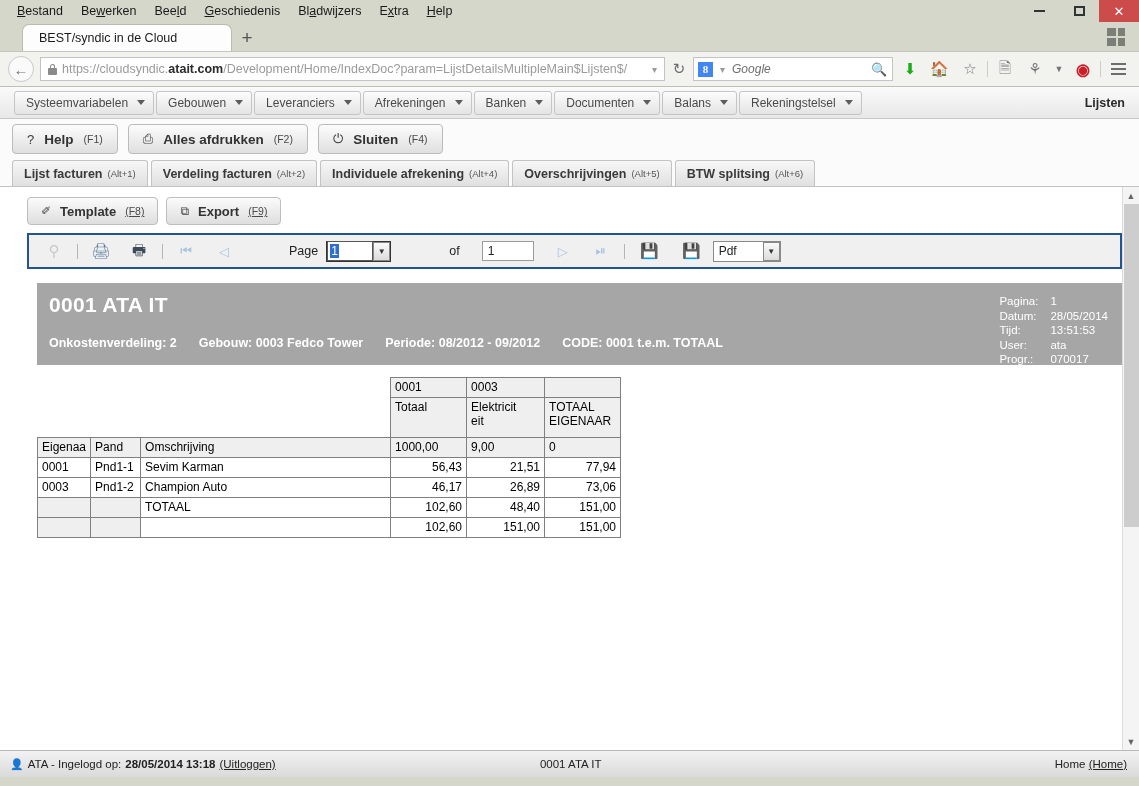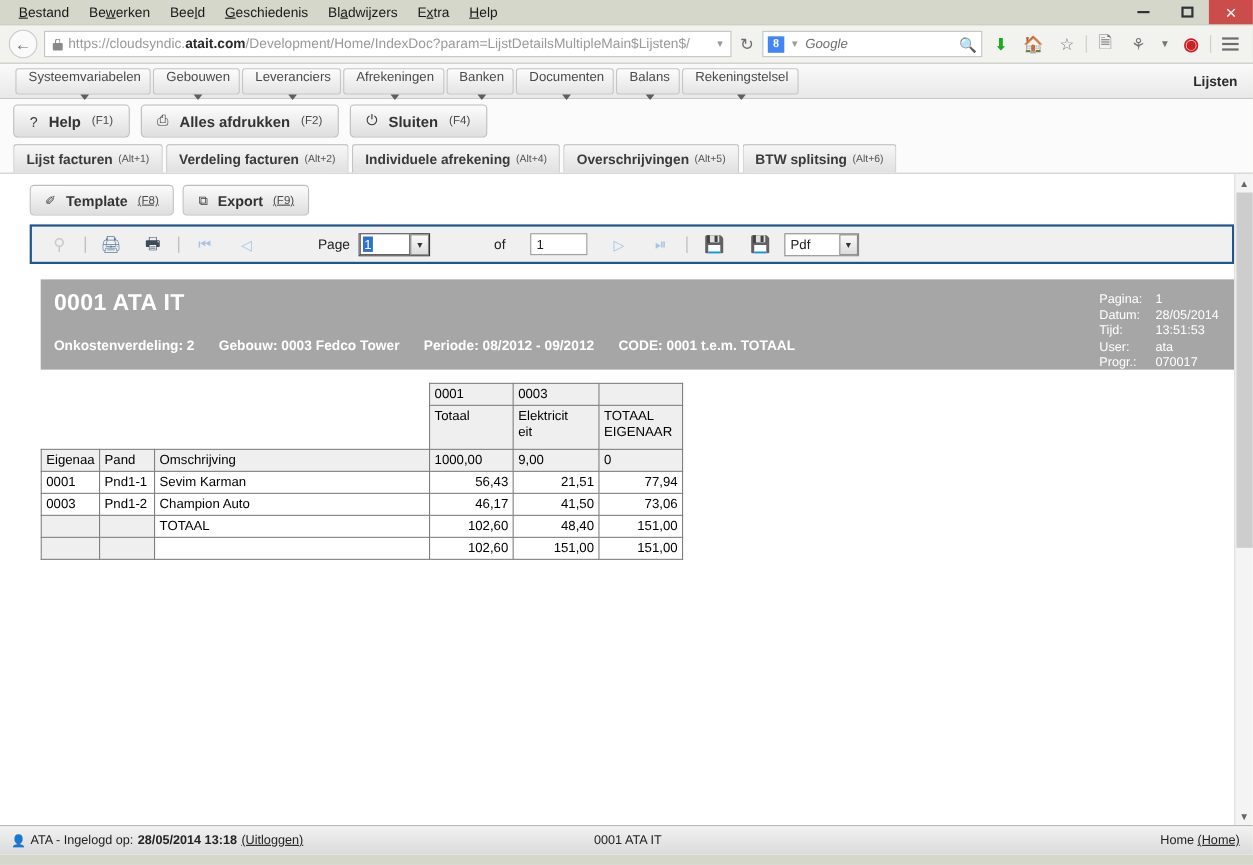--- a/index.html
+++ b/index.html
@@ -168,21 +168,20 @@
   .appmenu-item {
     height: 24px;
     background: linear-gradient(#fcfcfc,#e4e4e4);
     border: 1px solid #c5c5c5;
     border-radius: 3px;
     display: flex; align-items: center;
     padding: 0 8px 0 11px;
     font-size: 12px; color: #4a4a4a;
     gap: 9px;
     white-space: nowrap;
-    flex-direction: column;
   }
   .caret { width:0;height:0;border-left:4px solid transparent;border-right:4px solid transparent;border-top:5px solid #5d5d5d;}
   .appmenu-right {
     position: absolute; right: 14px;
     font-size: 12.5px; font-weight: bold; color: #2b2b2b;
   }
 
   .actionbar {
     height: 40px;
     display: flex; align-items: center;
@@ -388,20 +387,34 @@
         </div>
       <div class="winbtn">
           <span class="max-glyph"></span>
         </div>
       <div class="winbtn close">
           <span>✕</span>
         </div>
     </div>
   </div>
 
+  <div class="tabstrip">
+    <div class="browser-tab">
+      <span>BEST/syndic in de Cloud</span>
+    </div>
+    <div class="newtab">
+      <span>+</span>
+    </div>
+    <div class="apps-grid">
+        <i></i>
+        <i></i>
+        <i></i>
+        <i></i>
+      </div>
+  </div>
 
   <div class="navbar">
     <div class="backbtn">
         <span>←</span>
       </div>
     <div class="urlbar">
       <span class="lock-icon">
           <span class="shackle"></span>
           <span class="body"></span>
         </span>
@@ -618,21 +631,21 @@
             <td>Sevim Karman</td>
             <td class="num">56,43</td>
             <td class="num">21,51</td>
             <td class="num">77,94</td>
           </tr>
           <tr>
             <td>0003</td>
             <td>Pnd1-2</td>
             <td>Champion Auto</td>
             <td class="num">46,17</td>
-            <td class="num">41,50</td>
+            <td class="num">26,89</td>
             <td class="num">73,06</td>
           </tr>
           <tr>
             <td class="hdr"></td>
             <td class="hdr"></td>
             <td>TOTAAL</td>
             <td class="num">102,60</td>
             <td class="num">48,40</td>
             <td class="num">151,00</td>
           </tr>

